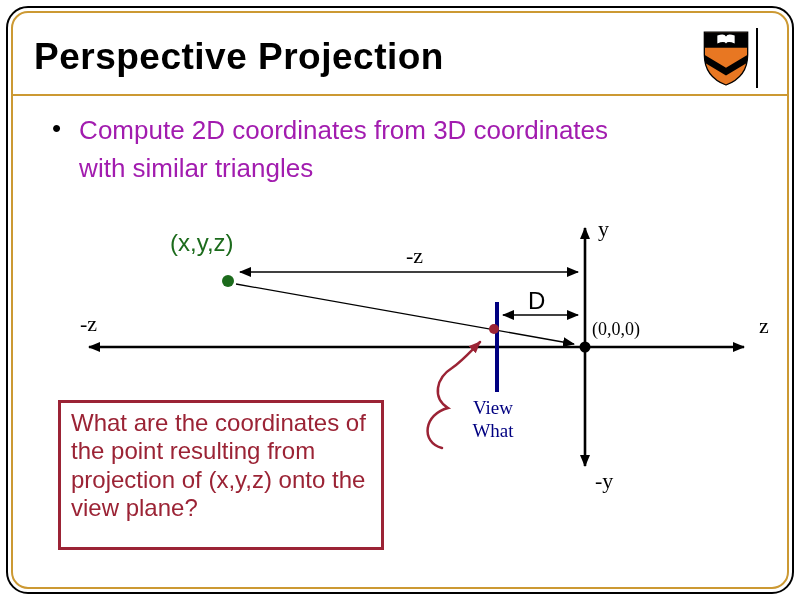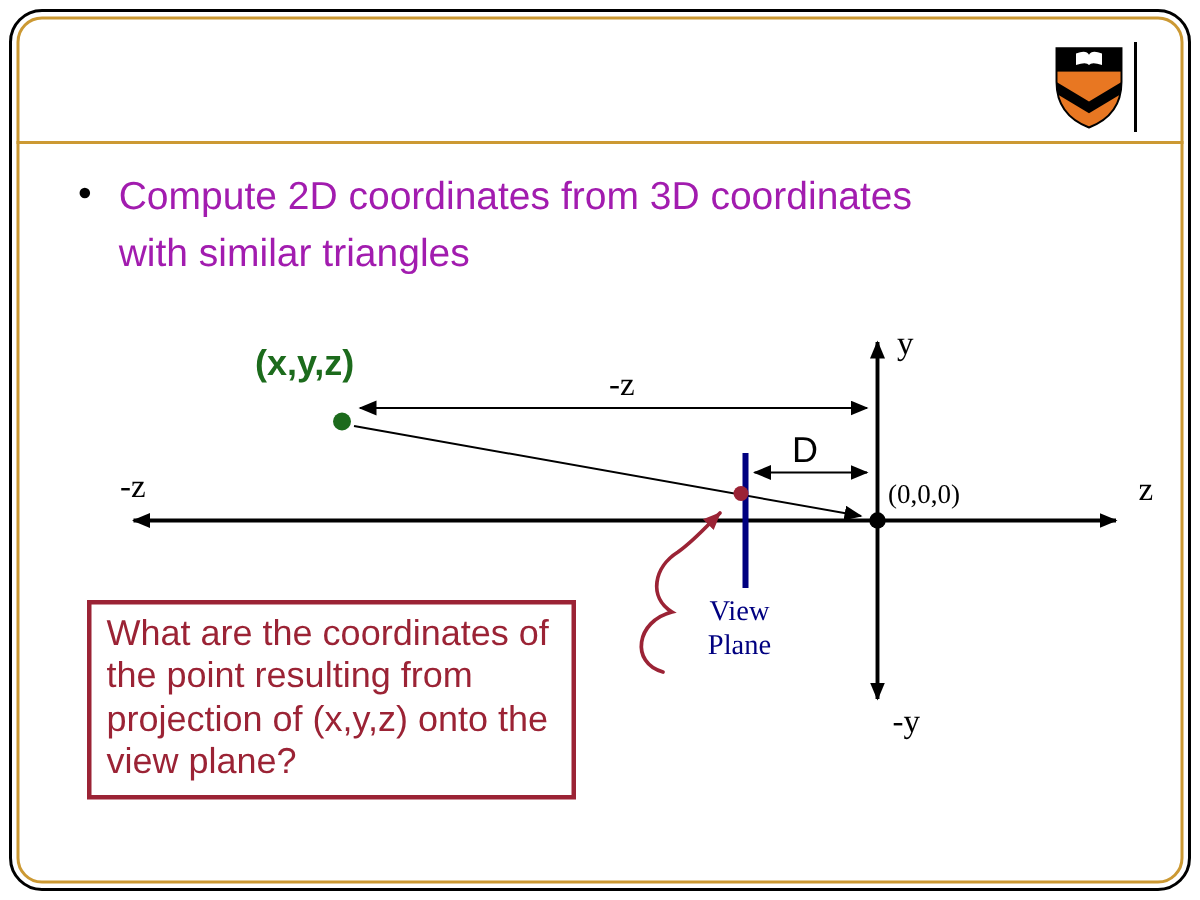--- a/index.html
+++ b/index.html
@@ -29,47 +29,48 @@
   .bullet-text { font-size:26px; color:#a21caf; line-height:1.45; width:570px; }
 
   .diagram-svg { position:absolute; left:0; top:0; z-index:1; }
   .ln-black { stroke:#000; fill:none; }
   .ln-thin  { stroke:#000; stroke-width:1.3; fill:none; }
   .ln-navy  { stroke:var(--view-plane-navy, #000080); stroke-width:4; fill:none; }
   .ln-red   { stroke:var(--question-red, #9B2335); stroke-width:2.5; fill:none; stroke-linecap:round; }
 
   .lbl { position:absolute; z-index:2; color:#000; white-space:nowrap; }
   .serif { font-family:"Liberation Serif", serif; }
-  .lbl-point { left:170px; top:229px; font-size:24px; color:var(--point-green, #1C6B1C);font-weight:bold; }
+  .lbl-point { left:170px; top:229px; font-size:24px; color:var(--point-green, #1C6B1C); }
   .lbl-dist-z { left:406px; top:243px; font-size:22px; }
   .lbl-dist-d { left:528px; top:287px; font-size:24px; }
   .lbl-origin { left:592px; top:319px; font-size:18px;text-align:right; }
   .lbl-z { left:759px; top:313px; font-size:22px; }
   .lbl-neg-z { left:80px; top:311px; font-size:22px; }
   .lbl-y { left:598px; top:216px; font-size:22px; }
   .lbl-neg-y { left:595px; top:468px; font-size:22px; }
   .lbl-view-plane {
     left:458px; top:397px; width:70px; text-align:center; font-size:19px;
     color:var(--view-plane-navy, #000080); line-height:1.2;
   }
   .question-box {
     position:absolute; left:58px; top:400px; width:300px; z-index:3;
     border:3px solid var(--question-red, #9B2335); background:#fff;
-    padding:6px 10px 8px 10px;
+    padding:6px 10px 25px 10px;
     font-size:24px; line-height:1.18; color:var(--question-red, #9B2335);
   }
 </style>
 </head>
 <body>
 
 <div class="slide">
 
   <div class="outer-border"></div>
   <div class="inner-border"></div>
 
+  <h1 class="title">Perspective Projection</h1>
   <div class="title-rule"></div>
 
   <svg class="logo" width="52" height="62" viewBox="0 0 60 70">
     <defs>
       <clipPath id="shieldClip">
         <path d="M5,4 H55 V30 C55,50 43,60 30,65 C17,60 5,50 5,30 Z"></path>
       </clipPath>
     </defs>
     <g clip-path="url(#shieldClip)">
       <rect x="5" y="4" width="50" height="61" style="fill:var(--princeton-orange,#E87722)"></rect>
@@ -118,20 +119,20 @@
   <div class="lbl lbl-point">(x,y,z)</div>
   <div class="lbl lbl-dist-z serif">-z</div>
   <div class="lbl lbl-dist-d">D</div>
   <div class="lbl lbl-origin serif">(0,0,0)</div>
   <div class="lbl lbl-z serif">z</div>
   <div class="lbl lbl-neg-z serif">-z</div>
   <div class="lbl lbl-y serif">y</div>
   <div class="lbl lbl-neg-y serif">-y</div>
   <div class="lbl lbl-view-plane serif">
     <div>View</div>
-    <div>Plane</div>
+    <div>What</div>
   </div>
 
   <div class="question-box">
     <span>What are the coordinates of the point resulting from projection of (x,y,z) onto the view plane?</span>
   </div>
 
 </div>
 
 </body></html>

